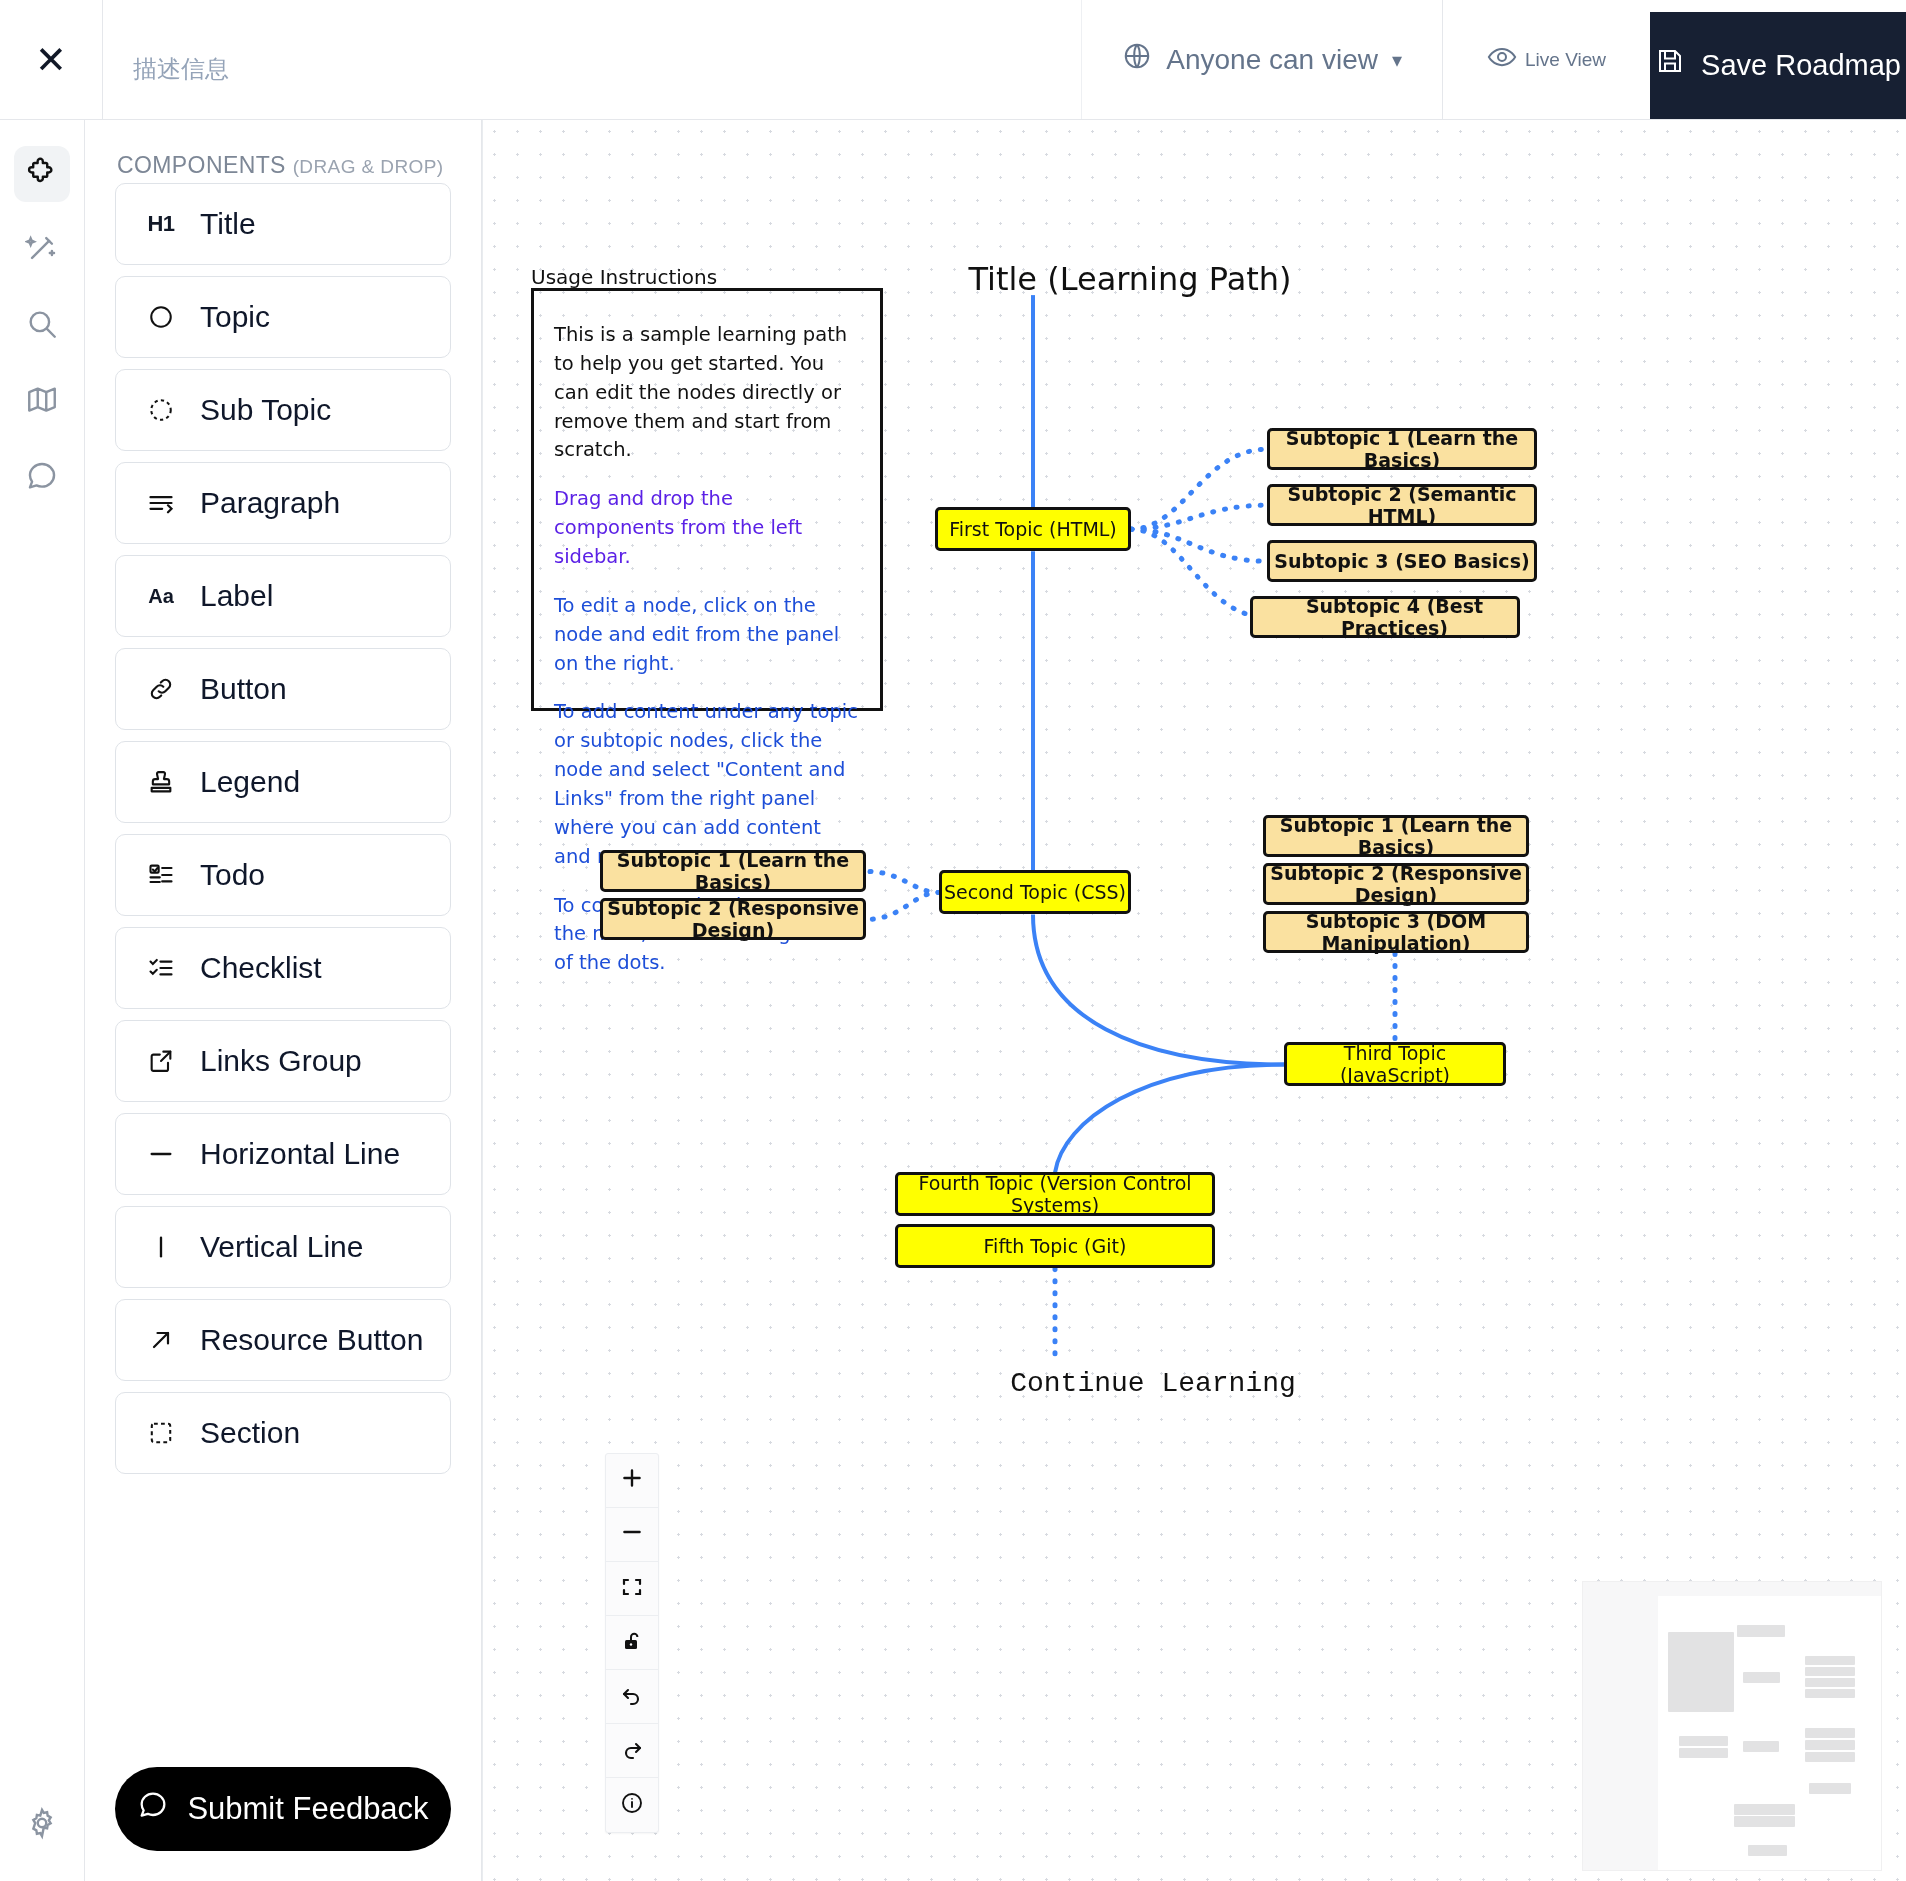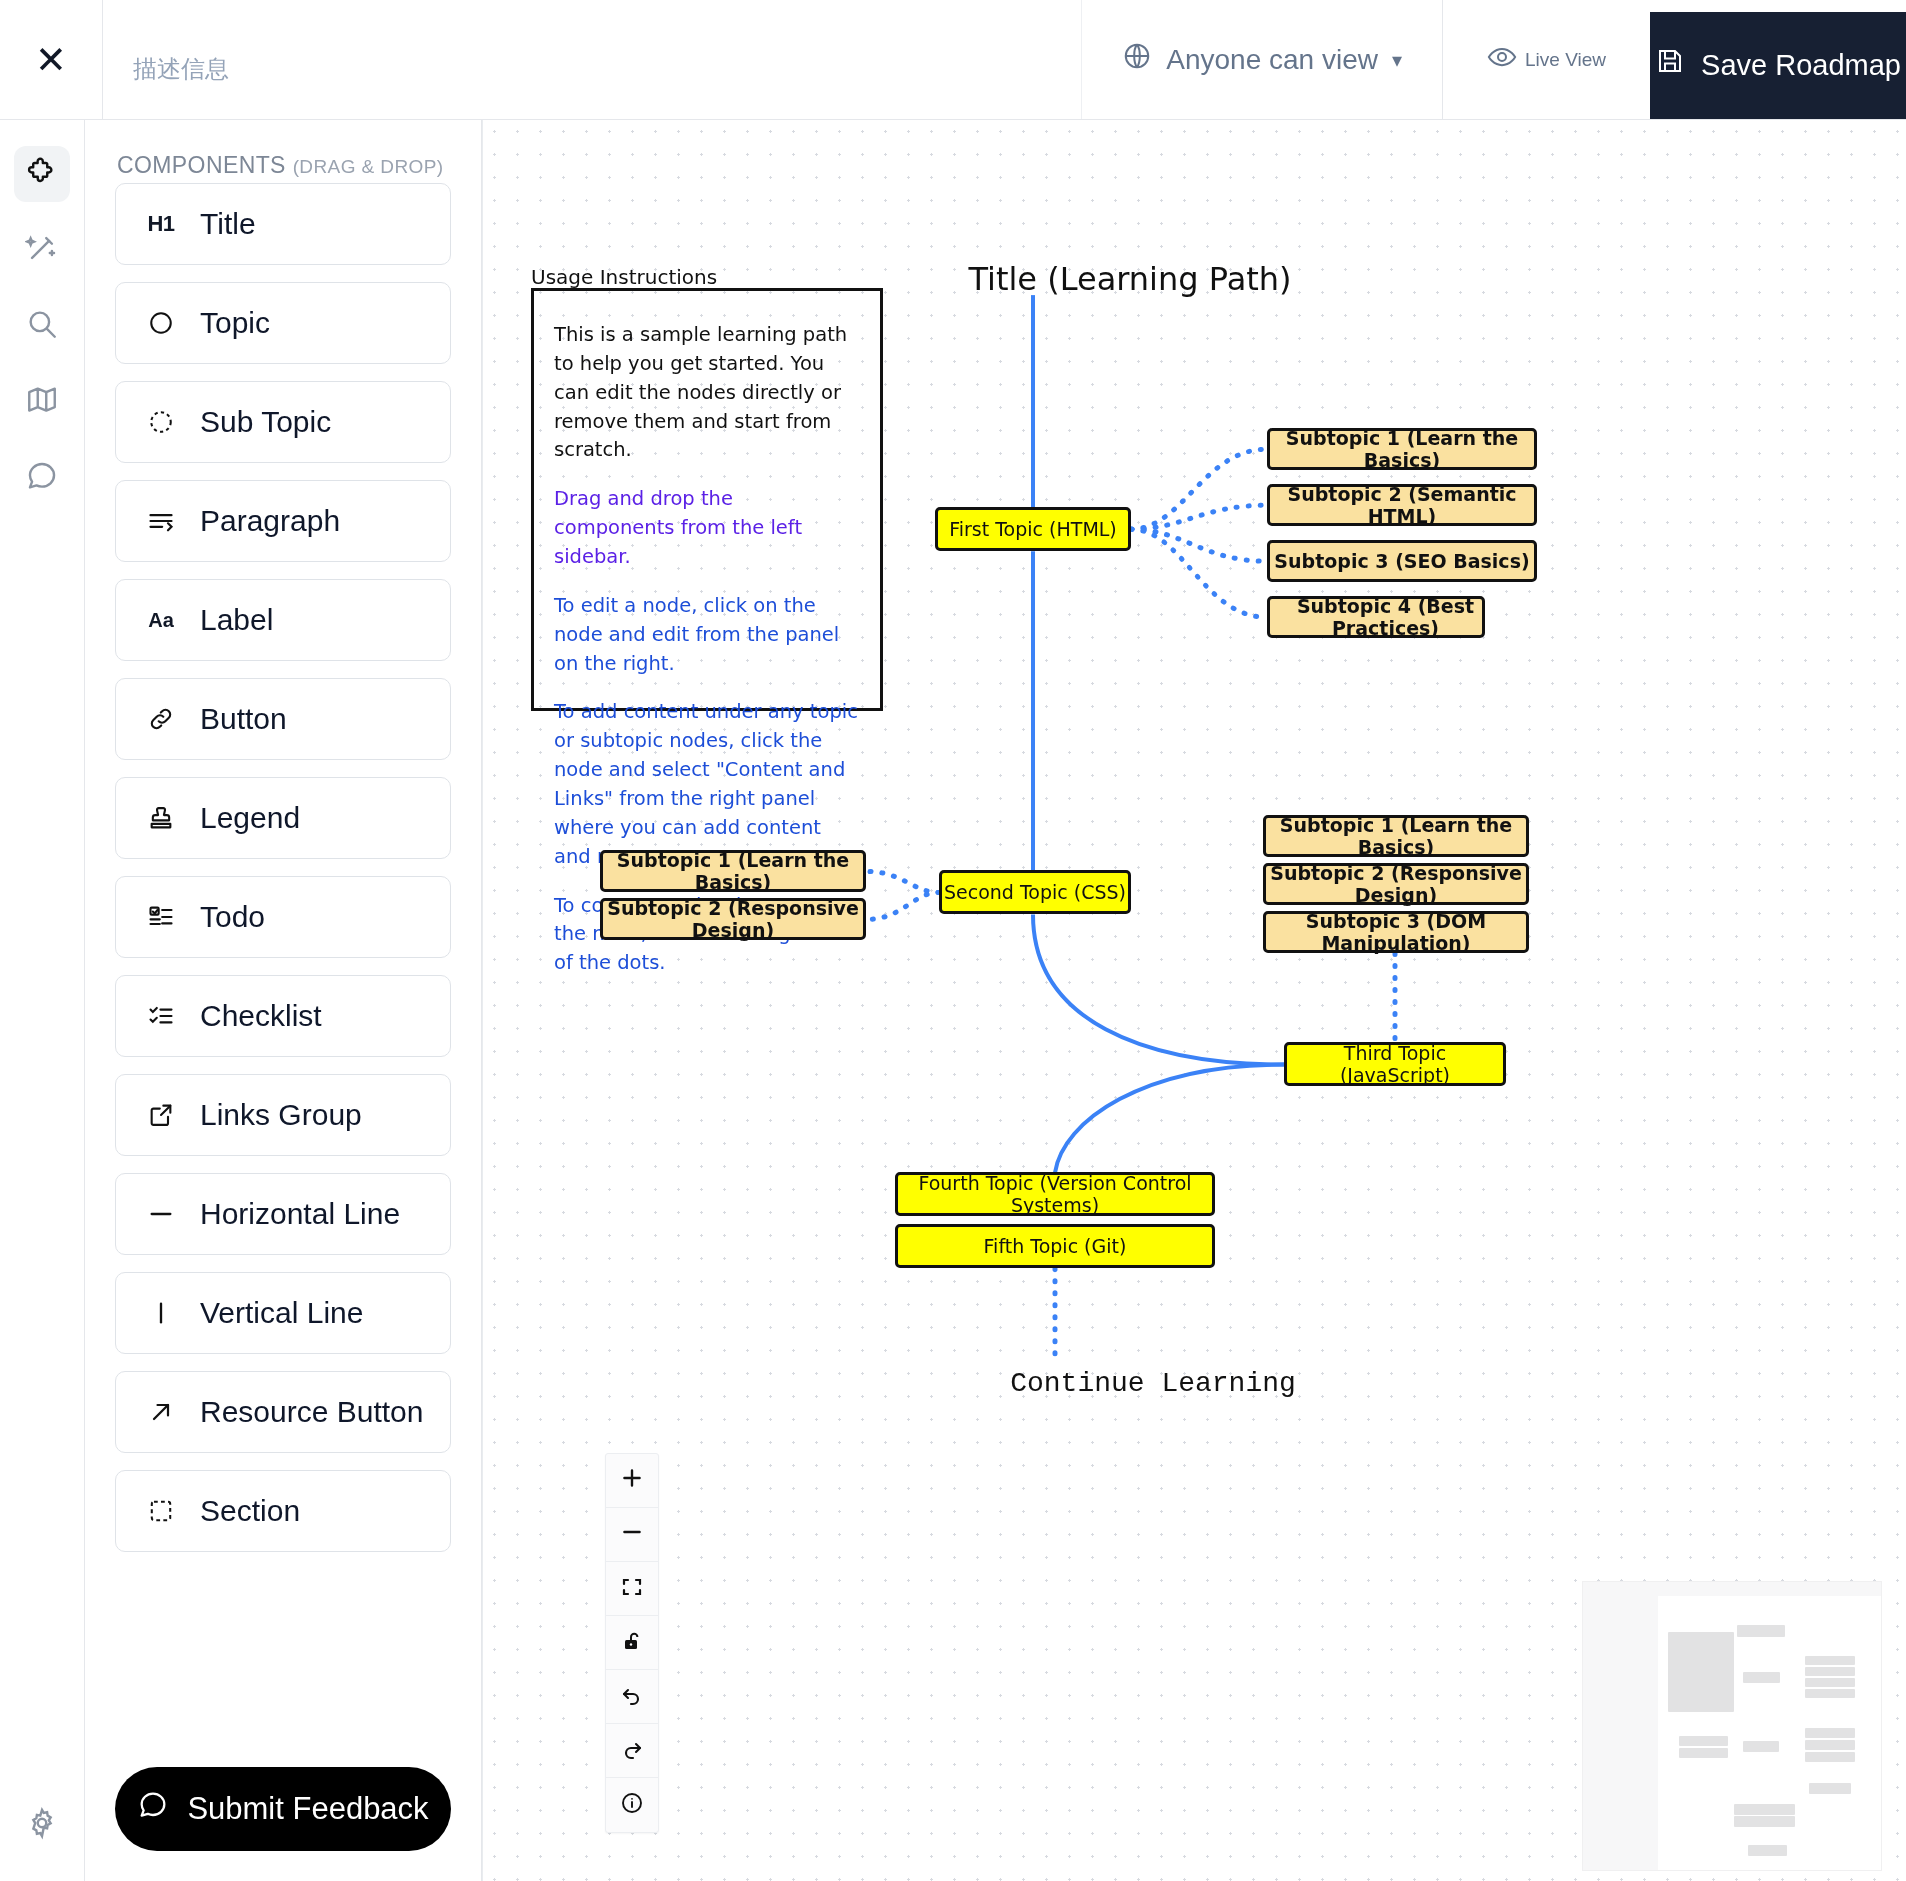--- a/index.html
+++ b/index.html
@@ -67,21 +67,21 @@
 
   
   .sidebar {
     width: 397px; flex: 0 0 397px; border-right: 1px solid #e5e7eb;
     background: #fff; display: flex; flex-direction: column; padding: 0 30px;
     overflow: hidden;
   }
   .comp-head { margin: 32px 0 4px 2px; font-size: 23px; color: #94a3b8; letter-spacing: .4px; }
   .comp-head b { font-weight: 400; color: #7d8796; font-size: 23px; }
   .comp-head .small { font-size: 19px; color: #9aa3b0; }
-  .comp-list { display: flex; flex-direction: column; gap: 17px; }
+  .comp-list { display: flex; flex-direction: column; gap: 11px; }
   .comp-item {
     height: 82px; border: 1px solid #dfe3e8; border-radius: 10px;
     display: flex; align-items: center; gap: 22px; padding-left: 28px;
     font-size: 30px; color: #0f172a; cursor: grab; background: #fff;
   }
   .comp-icon { width: 34px; display: flex; align-items: center; justify-content: center; color: #111827; }
   .comp-icon .h1 { font-size: 22px; font-weight: 700; letter-spacing: -.5px; }
   .comp-icon .aa { font-size: 20px; font-weight: 700; }
   .sb-spacer { flex: 1 1 auto; }
   .feedback-btn {
@@ -438,21 +438,21 @@
         <div class="instr-p p-blue">To add content under any topic or subtopic nodes, click the node and select "Content and Links" from the right panel where you can add content and resources.</div>
         <div class="instr-p p-blue">To connect nodes, hover over the node, click and drag one of the dots.</div>
       </div>
 
       <div class="roadmap-title">Title (Learning Path)</div>
 
       <div class="node topic" style="left: 452px; top: 387px; width: 196px; height: 44px;">First Topic (HTML)</div>
       <div class="node sub" style="left: 784px; top: 308px; width: 270px; height: 42px;">Subtopic 1 (Learn the Basics)</div>
       <div class="node sub" style="left: 784px; top: 364px; width: 270px; height: 42px;">Subtopic 2 (Semantic HTML)</div>
       <div class="node sub" style="left: 784px; top: 420px; width: 270px; height: 42px;">Subtopic 3 (SEO Basics)</div>
-      <div class="node sub" style="left: 784px; top: 476px; width: 218px; height: 42px; padding-left: 19px;">Subtopic 4 (Best Practices)</div>
+      <div class="node sub" style="left: 767px; top: 476px; width: 270px; height: 42px; padding-left: 19px;">Subtopic 4 (Best Practices)</div>
       <div class="node topic" style="left: 456px; top: 750px; width: 192px; height: 44px;">Second Topic (CSS)</div>
       <div class="node sub" style="left: 117px; top: 730px; width: 266px; height: 42px;">Subtopic 1 (Learn the Basics)</div>
       <div class="node sub" style="left: 117px; top: 778px; width: 266px; height: 42px;">Subtopic 2 (Responsive Design)</div>
       <div class="node sub" style="left: 780px; top: 695px; width: 266px; height: 42px;">Subtopic 1 (Learn the Basics)</div>
       <div class="node sub" style="left: 780px; top: 743px; width: 266px; height: 42px;">Subtopic 2 (Responsive Design)</div>
       <div class="node sub" style="left: 780px; top: 791px; width: 266px; height: 42px;">Subtopic 3 (DOM Manipulation)</div>
       <div class="node topic" style="left: 801px; top: 922px; width: 222px; height: 44px;">Third Topic (JavaScript)</div>
       <div class="node topic" style="left: 412px; top: 1052px; width: 320px; height: 44px;">Fourth Topic (Version Control Systems)</div>
       <div class="node topic" style="left: 412px; top: 1104px; width: 320px; height: 44px;">Fifth Topic (Git)</div>
 

